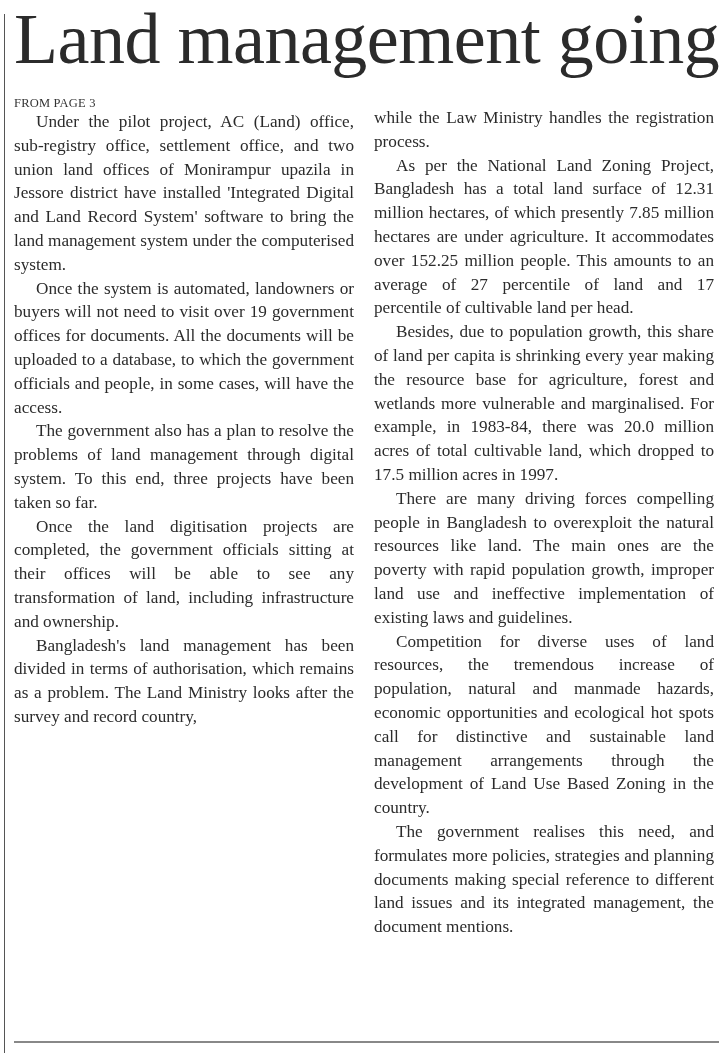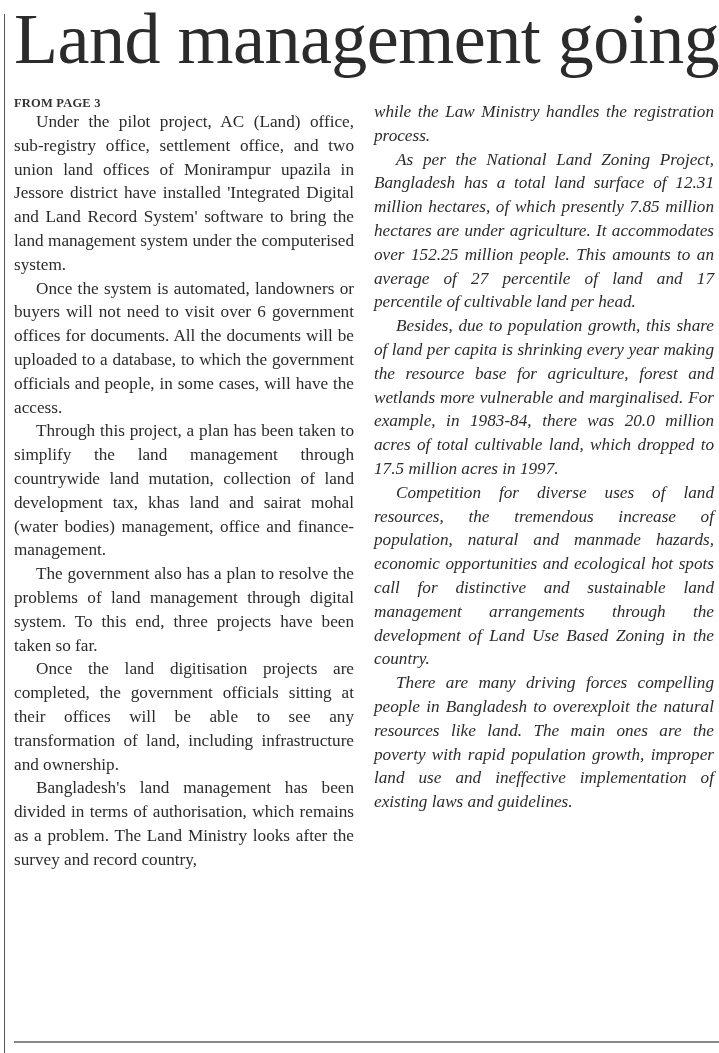--- a/index.html
+++ b/index.html
@@ -18,51 +18,51 @@
     font-size: 72px; line-height: 90px; color: #2b2b2b;
     letter-spacing: -0.5px; white-space: nowrap;
   }
   .col {
     position: absolute; top: 96px; width: 340px;
     font-family: "Liberation Serif", "DejaVu Serif", serif;
     font-size: 17.2px; line-height: 23.8px; text-align: justify;
     color: #2b2b2b;
   }
   .col-left { left: 14px; }
-  .col-right { left: 374px; top: 100px; font-style: italic; }
+  .col-right { left: 374px; top: 106px; }
   .kicker {
-    font-family: "Liberation Serif", serif; font-weight: bold;
+    font-family: "Liberation Serif", serif; font-weight: normal;
     font-size: 12.5px; line-height: 14px; letter-spacing: 0.2px;
     color: #333; margin: 0 0 0 0;
   }
   .col p { margin: 0; text-indent: 22px; hyphens: auto; }
   .col p.cont { text-indent: 0; }
   .bottom-rule {
     position: absolute; left: 14px; top: 1041px; width: 705px; height: 2px;
     background: #888;
   }
 </style>
 </head>
 <body>
 
 <div class="left-rule"></div>
 
 <h1 class="headline" style="margin:0;font-weight:normal;">Land management going</h1>
 
 <div class="col col-left">
   <div class="kicker">FROM PAGE 3</div>
   <p>Under the pilot project, AC (Land) office, sub-registry office, settlement office, and two union land offices of Monirampur upazila in Jessore district have installed 'Integrated Digital and Land Record System' software to bring the land management system under the computerised system.</p>
-  <p>Once the system is automated, landowners or buyers will not need to visit over 6 government offices for documents. All the documents will be uploaded to a database, to which the government officials and people, in some cases, will have the access.</p>
-  <p>Through this project, a plan has been taken to simplify the land management through countrywide land mutation, collection of land development tax, khas land and sairat mohal (water bodies) management, office and finance-management.</p>
+  <p>Once the system is automated, landowners or buyers will not need to visit over 19 government offices for documents. All the documents will be uploaded to a database, to which the government officials and people, in some cases, will have the access.</p>
   <p>The government also has a plan to resolve the problems of land management through digital system. To this end, three projects have been taken so far.</p>
   <p>Once the land digitisation projects are completed, the government officials sitting at their offices will be able to see any transformation of land, including infrastructure and ownership.</p>
   <p>Bangladesh's land management has been divided in terms of authorisation, which remains as a problem. The Land Ministry looks after the survey and record country,</p>
 </div>
 
 <div class="col col-right">
   <p class="cont">while the Law Ministry handles the registration process.</p>
   <p>As per the National Land Zoning Project, Bangladesh has a total land surface of 12.31 million hectares, of which presently 7.85 million hectares are under agriculture. It accommodates over 152.25 million people. This amounts to an average of 27 percentile of land and 17 percentile of cultivable land per head.</p>
   <p>Besides, due to population growth, this share of land per capita is shrinking every year making the resource base for agriculture, forest and wetlands more vulnerable and marginalised. For example, in 1983-84, there was 20.0 million acres of total cultivable land, which dropped to 17.5 million acres in 1997.</p>
+  <p>There are many driving forces compelling people in Bangladesh to overexploit the natural resources like land. The main ones are the poverty with rapid population growth, improper land use and ineffective implementation of existing laws and guidelines.</p>
   <p>Competition for diverse uses of land resources, the tremendous increase of population, natural and manmade hazards, economic opportunities and ecological hot spots call for distinctive and sustainable land management arrangements through the development of Land Use Based Zoning in the country.</p>
-  <p>There are many driving forces compelling people in Bangladesh to overexploit the natural resources like land. The main ones are the poverty with rapid population growth, improper land use and ineffective implementation of existing laws and guidelines.</p>
+  <p>The government realises this need, and formulates more policies, strategies and planning documents making special reference to different land issues and its integrated management, the document mentions.</p>
 </div>
 
 <div class="bottom-rule"></div>
 
 </body></html>

